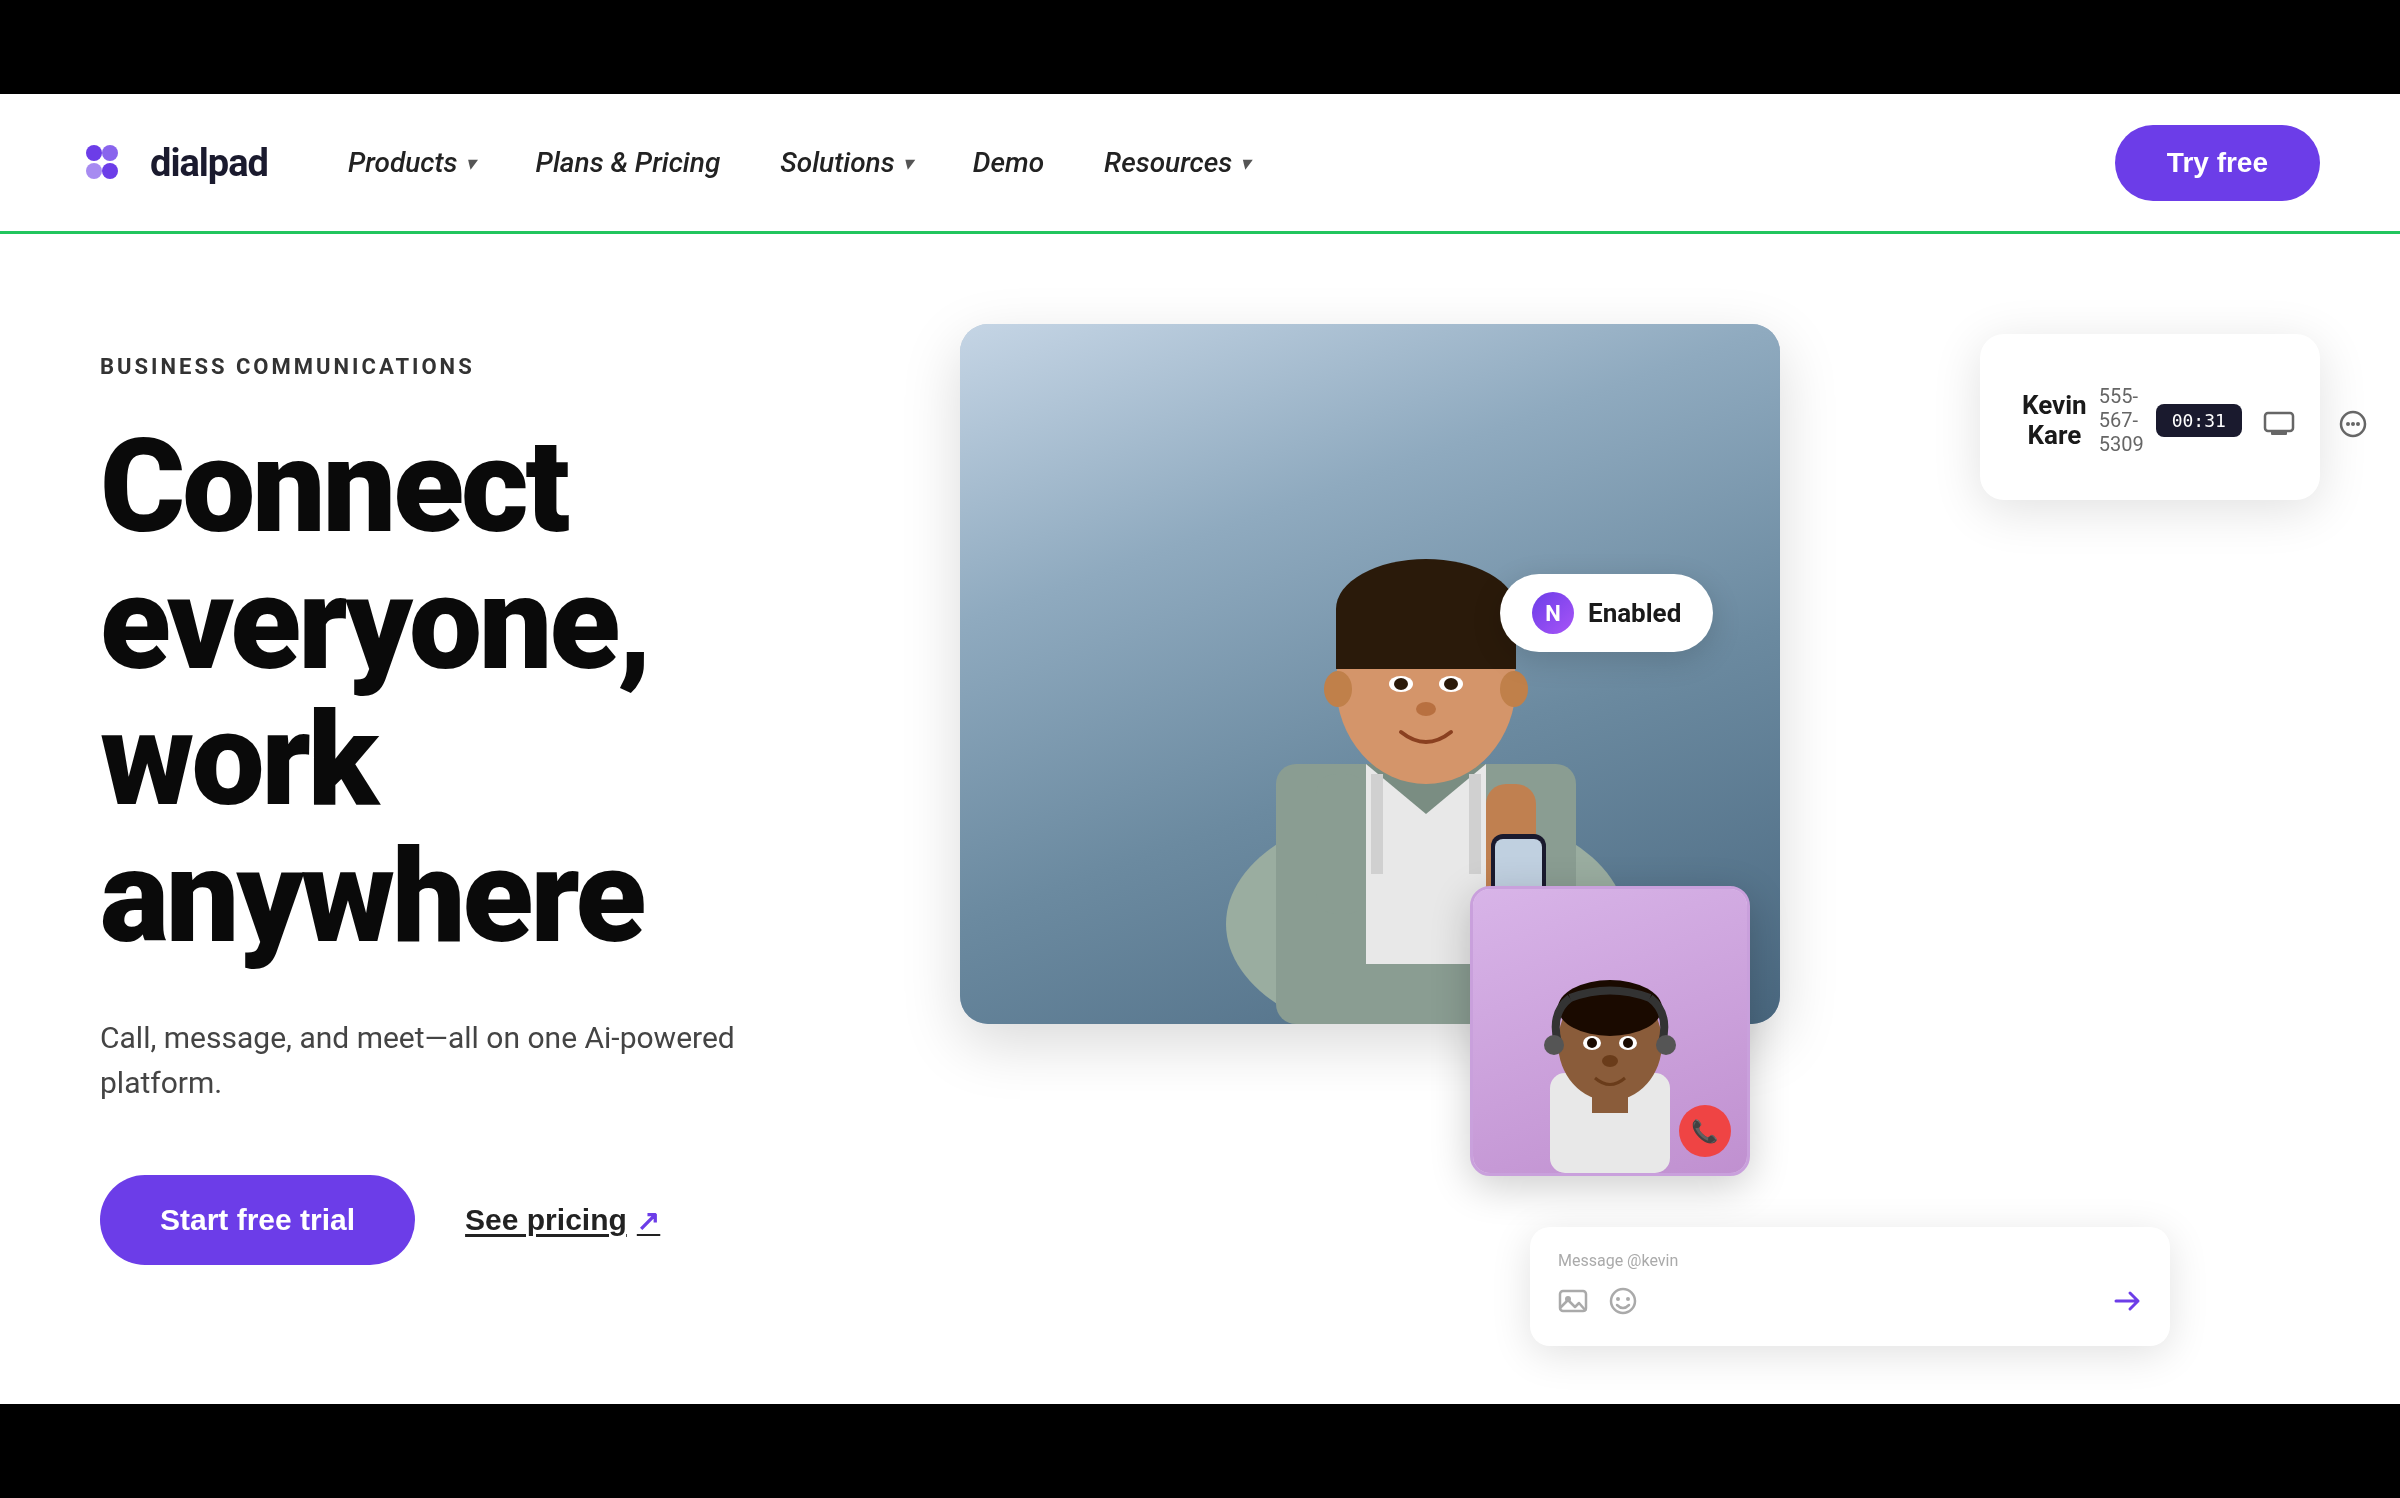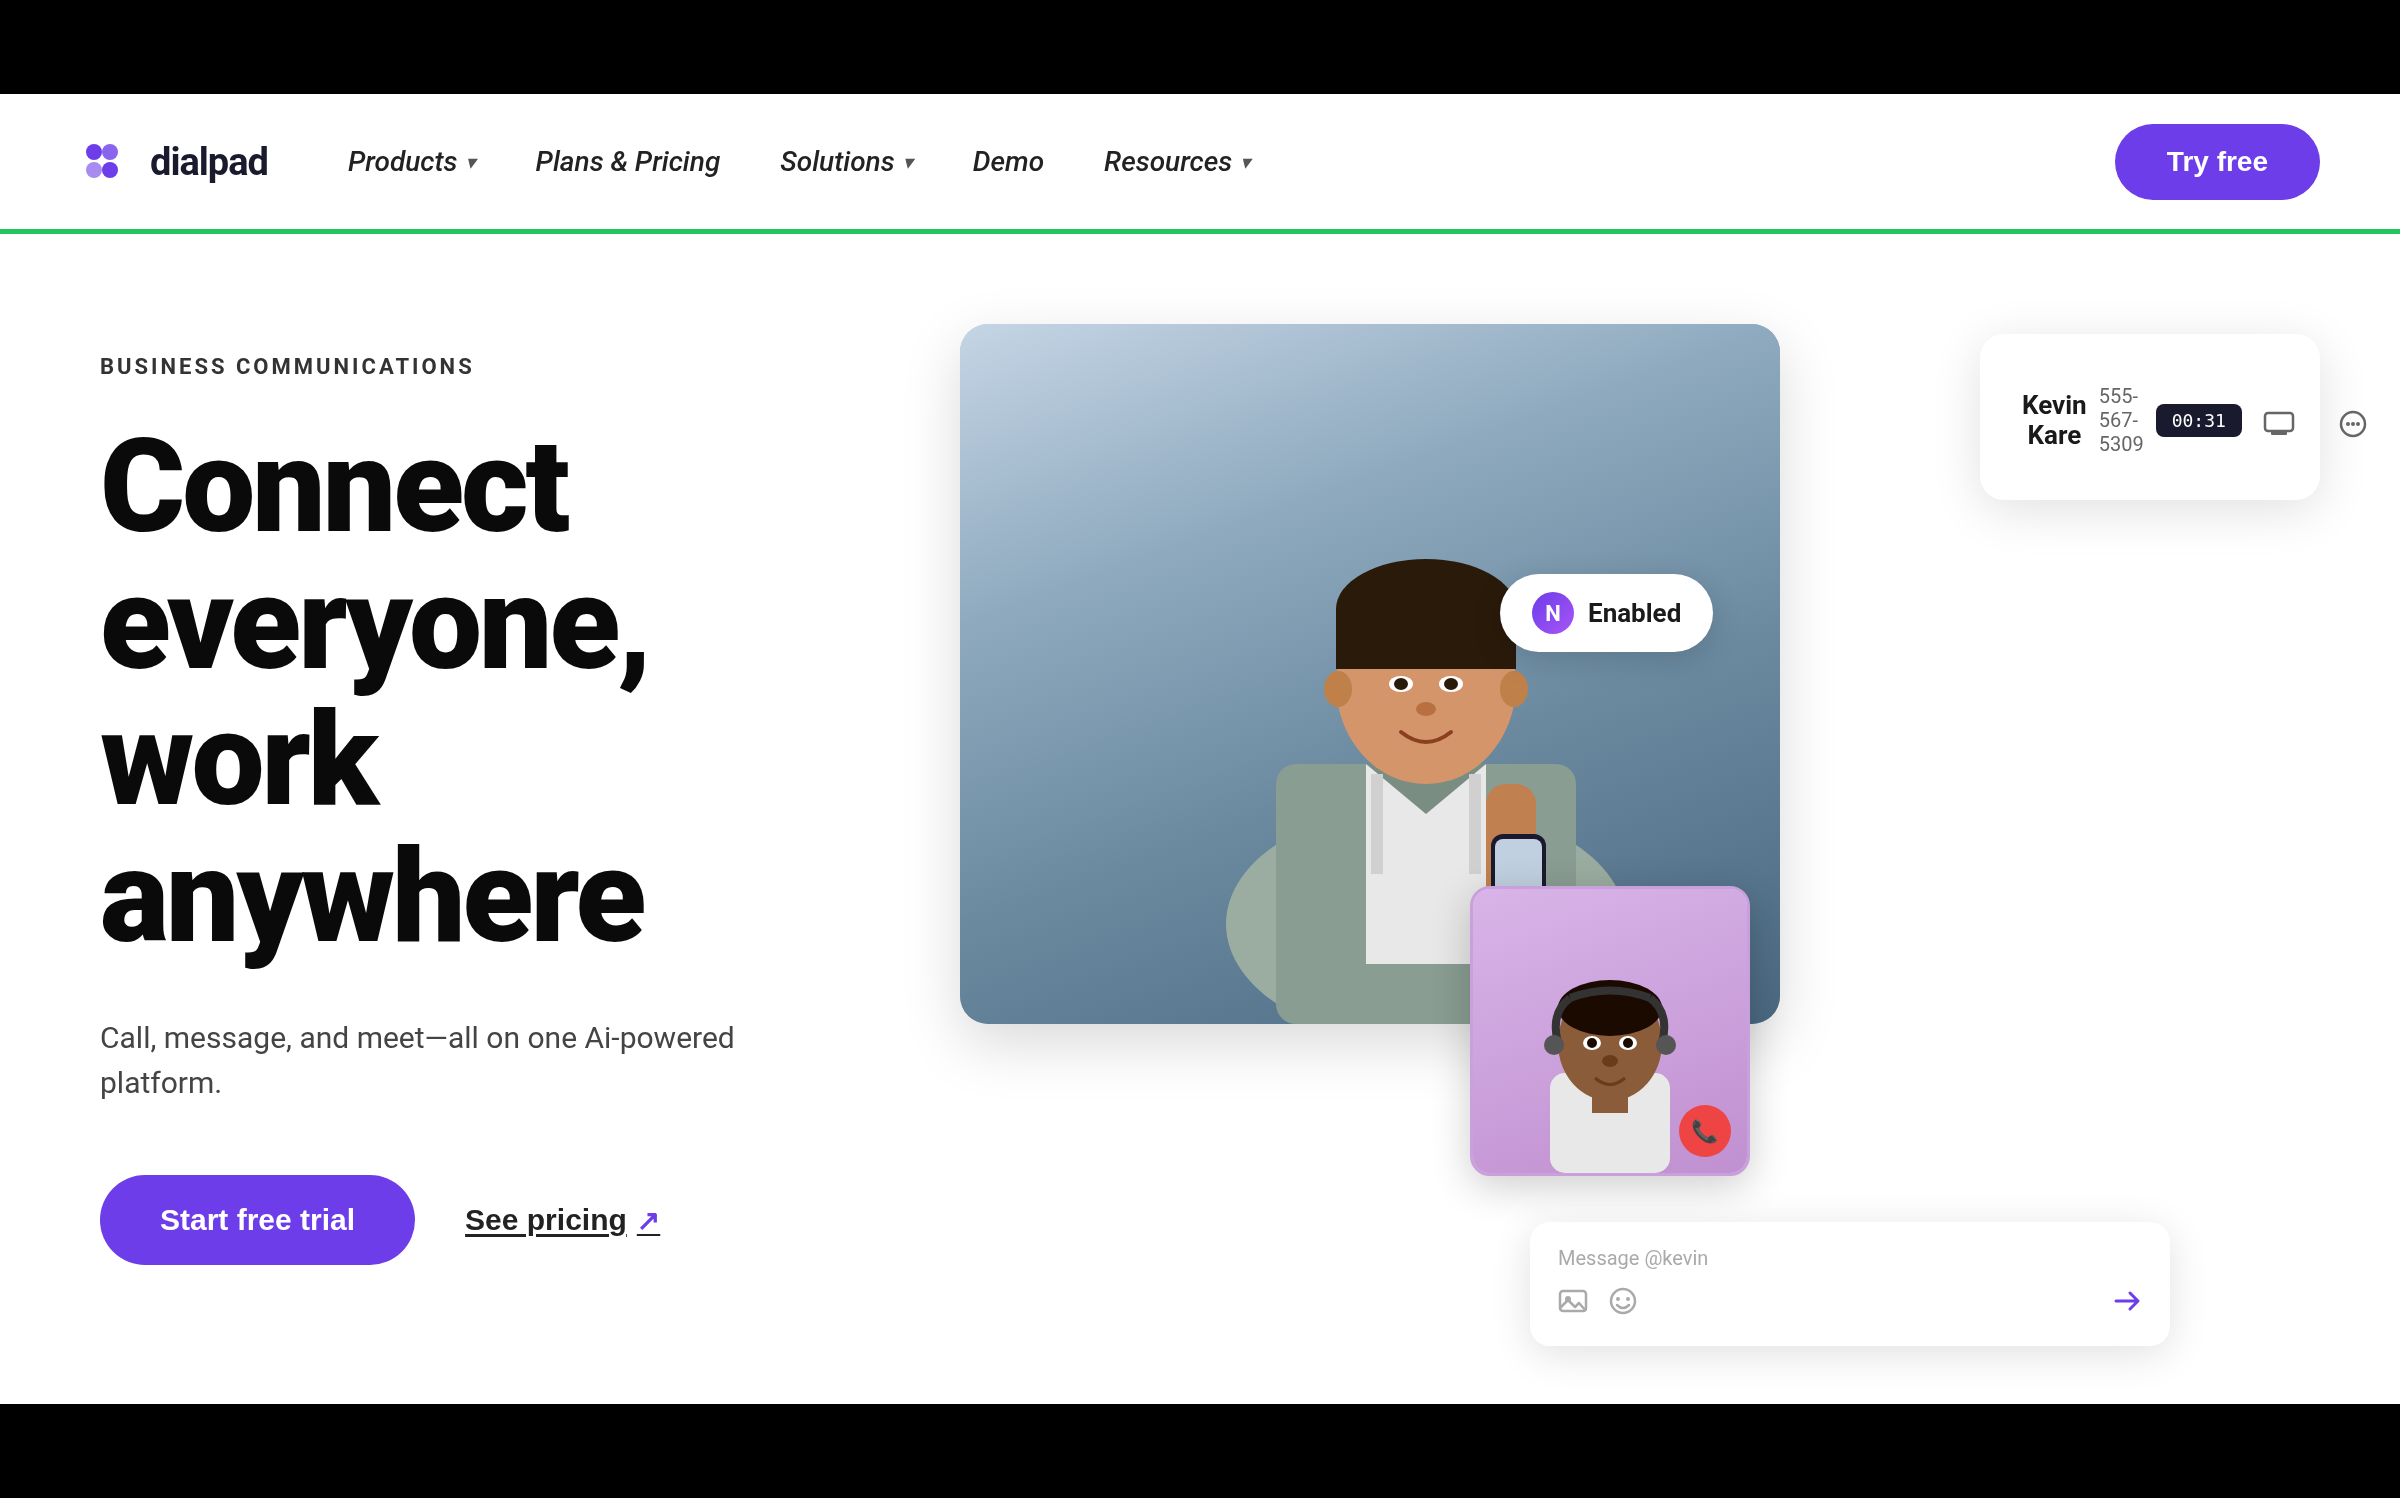--- a/index.html
+++ b/index.html
@@ -30,21 +30,21 @@
     }
 
     
     .navbar {
       width: 100%;
       height: 140px;
       background: #fff;
       display: flex;
       align-items: center;
       padding: 0 80px;
-      border-bottom: 5px solid #22c55e;
+      border-bottom: 3px solid #22c55e;
       position: relative;
       z-index: 10;
     }
 
     .logo-area {
       display: flex;
       align-items: center;
       gap: 14px;
       margin-right: 80px;
     }
@@ -368,21 +368,21 @@
     }
 
     .message-input-row {
       display: flex;
       align-items: center;
       gap: 16px;
     }
 
     .message-placeholder {
       flex: 1;
-      font-size: 20px;
+      font-size: 16px;
       color: #aaa;
     }
 
     .message-icons {
       display: flex;
       align-items: center;
       gap: 20px;
       margin-top: 16px;
     }
 

